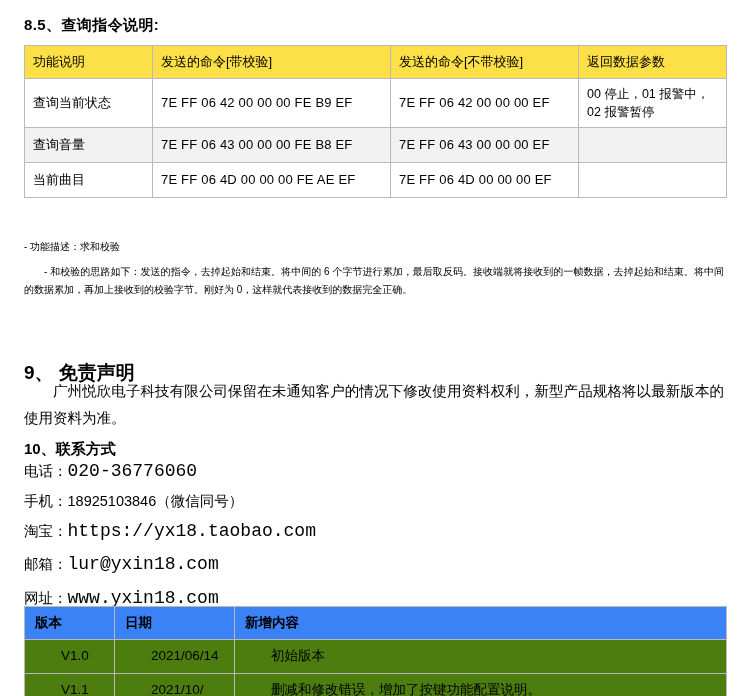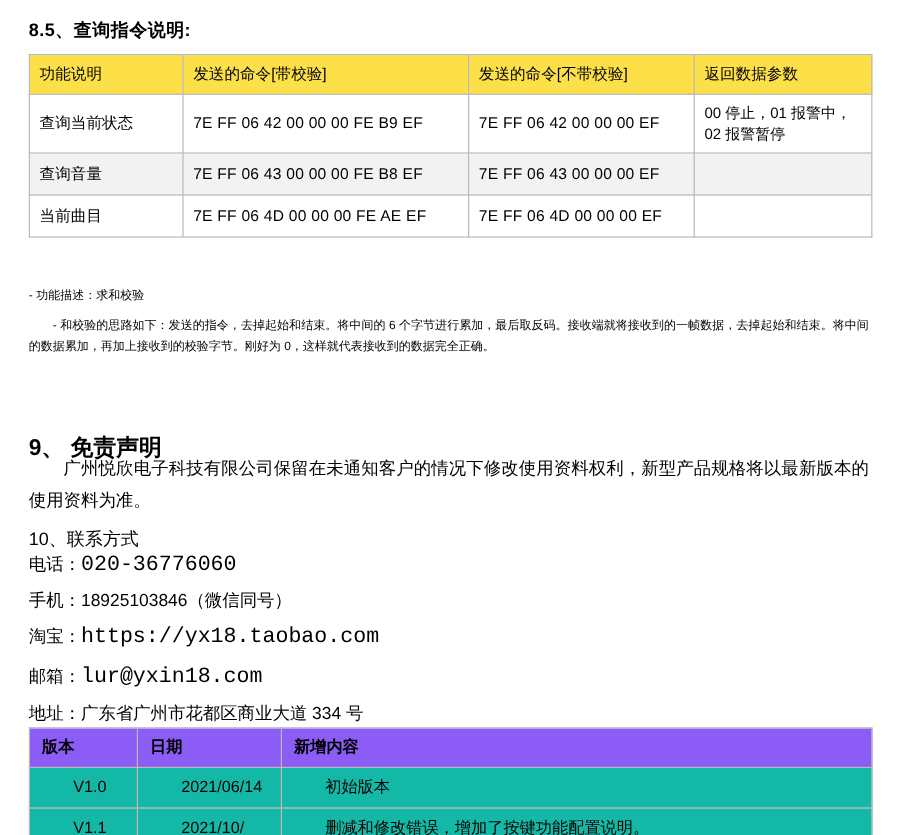--- a/index.html
+++ b/index.html
@@ -108,21 +108,21 @@
     text-indent: 2em;
     text-align: justify;
     margin: 0;
   }
   
   #h10 {
     position: absolute;
     left: 24px;
     top: 440px;
     font-size: 15px;
-    font-weight: normal;
+    font-weight: bold;
   }
   .contact-list {
     position: absolute;
     left: 24px;
     top: 455px;
     width: 700px;
     font-size: 14.5px;
     line-height: 1.85;
     margin: 0;
     padding: 0;
@@ -150,24 +150,24 @@
     table-layout: fixed;
   }
   .ver-table td {
     border: 1px solid #b9b9b9;
     padding: 6px 10px;
     vertical-align: middle;
     text-align: left;
     line-height: 1.5;
   }
   .ver-table thead td {
-    background: #8b5cf6;
-    font-weight: bold;
-  }
-  .ver-table tbody td { background: #14b8a6; padding-left: 36px; }
+    background: #3b82f6;
+    font-weight: bold;
+  }
+  .ver-table tbody td { background: #4d7c0f; padding-left: 36px; }
   .vcol-ver { width: 90px; }
   .vcol-date { width: 120px; }
   .vcol-content { width: 492px; }
 </style>
 </head>
 <body>
 
 <div class="page">
 
   <div id="h85" class="section-heading">8.5、查询指令说明:</div>
@@ -219,20 +219,21 @@
 
   <div id="h9" class="section-heading">9、 免责声明</div>
   <p class="sec9-body">广州悦欣电子科技有限公司保留在未通知客户的情况下修改使用资料权利，新型产品规格将以最新版本的使用资料为准。</p>
 
   <div id="h10" class="section-heading">10、联系方式</div>
   <ul class="contact-list">
     <li><span class="contact-label">电话：</span><span class="contact-value mono-val">020-36776060</span></li>
     <li><span class="contact-label">手机：</span><span class="contact-value">18925103846（微信同号）</span></li>
     <li><span class="contact-label">淘宝：</span><span class="contact-value mono-val">https://yx18.taobao.com</span></li>
     <li><span class="contact-label">邮箱：</span><span class="contact-value mono-val">lur@yxin18.com</span></li>
+    <li><span class="contact-label">网址：</span><span class="contact-value mono-val">www.yxin18.com</span></li>
     <li><span class="contact-label">地址：</span><span class="contact-value">广东省广州市花都区商业大道 334 号</span></li>
   </ul>
 
   <table class="ver-table">
     <colgroup>
       <col class="vcol-ver">
       <col class="vcol-date">
       <col class="vcol-content">
     </colgroup>
     <thead>

